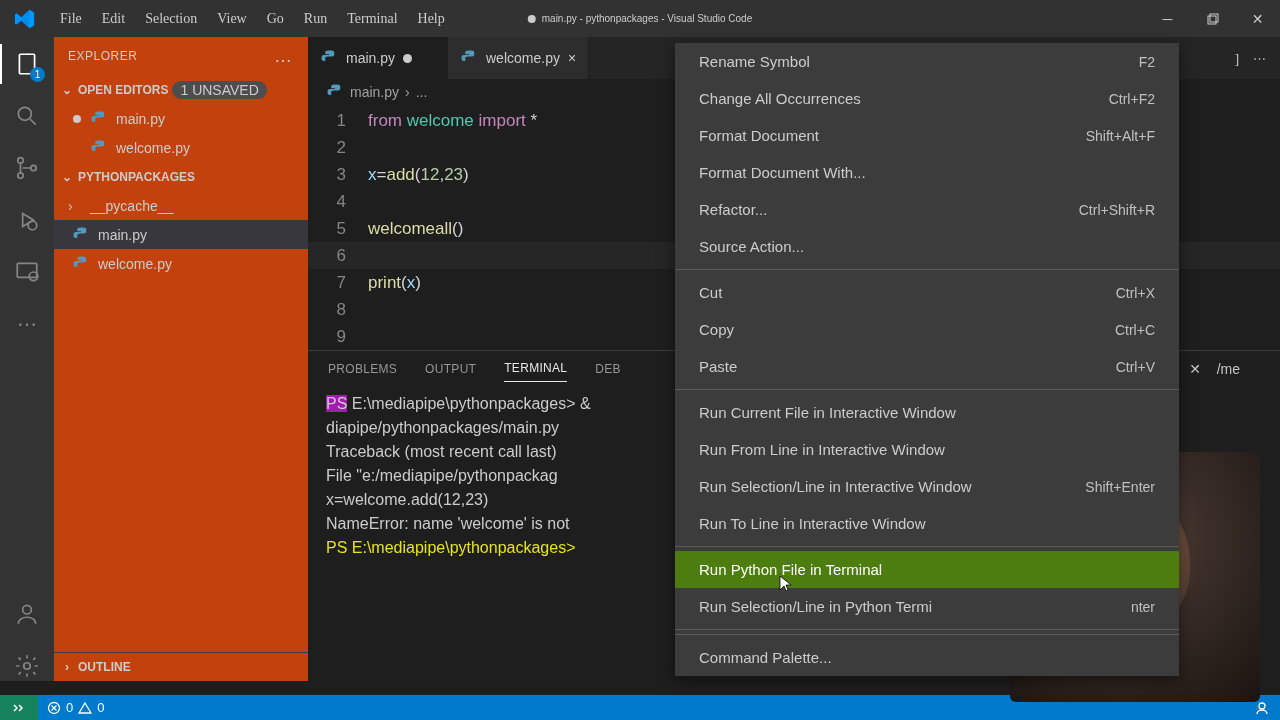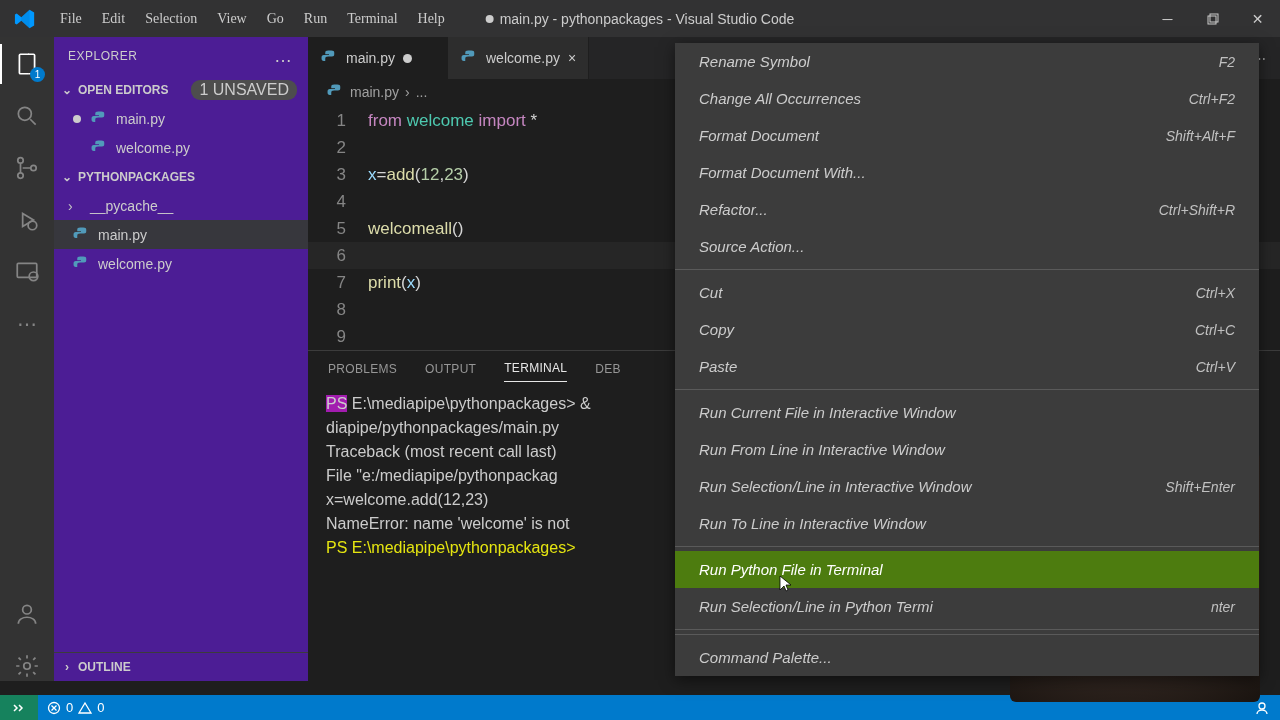--- a/index.html
+++ b/index.html
@@ -2,38 +2,38 @@
 <html><head>
 <meta charset="utf-8">
 <style>
 * { margin:0; padding:0; box-sizing:border-box; font-family:"Segoe UI",sans-serif; }
 body { width:1280px; height:720px; background:#1e1e1e; color:#cccccc; overflow:hidden; position:relative; font-size:13px; }
 .titlebar { height:37px; background:#323233; display:flex; align-items:center; position:relative; }
 .titlebar .logo { width:50px; display:flex; justify-content:center; }
 .titlebar .logo svg { width:22px; height:22px; }
 .menubar { display:flex; }
 .menubar .mitem { padding:0 10px; height:37px; line-height:37px; cursor:default; font-size:14px;font-family:Liberation Serif, serif; }
-.tb-title { position:absolute; left:50%; transform:translateX(-50%); font-size:14px; display:flex; align-items:center; gap:6px; }
+.tb-title { position:absolute; left:50%; transform:translateX(-50%); font-size:10px; display:flex; align-items:center; gap:6px; }
 .tb-title .dot { width:8px; height:8px; border-radius:50%; background:#cccccc; display:inline-block; }
 .win-ctrls { position:absolute; right:0; display:flex; }
 .win-ctrls div { width:45px; height:37px; display:flex; align-items:center; justify-content:center; font-size:14px; }
 .main { display:flex; height:644px; }
 .activity { width:54px; background:#333333; display:flex; flex-direction:column; align-items:center; padding-top:12px; gap:22px; }
 .activity .aicon { width:30px; height:30px; display:flex; align-items:center; justify-content:center; color:#858585; position:relative; }
 .activity .aicon.active { color:#ffffff; }
 .activity .aicon.active::before { content:""; position:absolute; left:-12px; top:-5px; bottom:-5px; width:2px; background:#fff; }
 .activity .badge { position:absolute; bottom:-3px; right:-3px; background:#007acc; color:#fff; border-radius:50%; width:15px; height:15px; font-size:10px; display:flex; align-items:center; justify-content:center; }
 .activity .spacer { flex:1; }
 .activity svg { width:26px; height:26px; }
-.sidebar { width:254px; background:#4c1d95; display:flex; flex-direction:column; }
+.sidebar { width:254px; background:#c2410c; display:flex; flex-direction:column; }
 .sb-header { height:38px; display:flex; align-items:center; justify-content:space-between; padding:0 14px; font-size:12px; letter-spacing:0.5px; }
 .sb-header .dots { font-size:18px; letter-spacing:2px; }
 .sb-section { height:29px; display:flex; align-items:center; padding-left:6px; font-size:12px; font-weight:600; gap:4px; }
 .sb-section .chev { width:14px; text-align:center; }
-.sb-section .pill { background:#4d4d4d; border-radius:9px; padding:1px 8px; font-size:16px; font-weight:400; margin-left:19px; }
+.sb-section .pill { background:#4d4d4d; border-radius:9px; padding:1px 8px; font-size:14px; font-weight:400; margin-left:0; }
 .sb-item { height:29px; display:flex; align-items:center; padding-left:18px; gap:8px; font-size:14px; }
 .sb-item.active { background:#37373d; }
 .sb-item .ind { width:10px; display:flex; justify-content:center; }
 .sb-item .dot { width:8px; height:8px; border-radius:50%; background:#cccccc; }
 .sb-item .py { color:#519aba; display:flex; }
 .sb-item .fold { color:#c5c5c5; width:14px; }
 .outline-sec { margin-top:auto; border-top:1px solid #3c3c3c; }
 .editor-area { flex:1; display:flex; flex-direction:column; background:#1e1e1e; position:relative; }
 .tabs { height:42px; background:#252526; display:flex; }
 .tab { display:flex; align-items:center; padding:0 12px; gap:8px; font-size:14px; background:#2d2d2d; border-right:1px solid #1e1e1e; min-width:140px; }
@@ -59,21 +59,21 @@
 .panel-tabs .pt { color:#969696; padding:6px 0; letter-spacing:0.3px; }
 .panel-tabs .pt.active { color:#e7e7e7; border-bottom:1px solid #e7e7e7; }
 .panel-tabs .pright { margin-left:auto; padding-right:40px; color:#c5c5c5; font-size:14px; }
 .term { flex:1; font-family:Consolas,monospace; font-size:16px; line-height:24px; padding:6px 14px 0 18px; color:#cccccc; overflow:hidden; }
 .term .hl { background:#a21caf; }
 .term .yel { color:#e5e510; }
 .statusbar { height:25px; background:#007acc; color:#fff; display:flex; align-items:center; font-size:13px; position:absolute; bottom:0; left:0; right:0; }
 .statusbar .remote { background:#16825d; width:38px; height:25px; display:flex; align-items:center; justify-content:center; }
 .statusbar .sitem { padding:0 9px; display:flex; align-items:center; gap:5px; }
 .statusbar .right { margin-left:auto; padding-right:10px; }
-.ctxmenu { position:absolute; top:43px; left:675px; width:584px; background:#3c3c3c; box-shadow:0 4px 14px rgba(0,0,0,0.5); font-size:15px; z-index:50;font-style:italic; }
+.ctxmenu { position:absolute; top:43px; left:675px; width:504px; background:#3c3c3c; box-shadow:0 4px 14px rgba(0,0,0,0.5); font-size:15px; z-index:50; }
 .ctxmenu .row { height:37px; display:flex; align-items:center; padding:0 24px; justify-content:space-between; }
 .ctxmenu .row.hl { background:#4d7c0f; color:#fff; position:relative; }
 .ctxmenu .sep { height:1px; background:#5a5a5a; margin:4px 0; }
 .ctxmenu .ks { color:#c0c0c0; font-size:14px; }
 .cursor-img { position:absolute; left:779px; top:575px; width:16px; height:20px; z-index:60; color:#fff; }
 .webcam { position:absolute; right:20px; bottom:18px; width:250px; height:250px; background:radial-gradient(circle at 45% 35%, #5a4a42 0%, #3b2e28 40%, #1a1410 100%); border-radius:6px; z-index:40; }
 .webcam::after { content:""; position:absolute; left:60px; top:40px; width:120px; height:140px; background:radial-gradient(ellipse at 50% 30%, #9b7a5f 0%, #6b4c38 60%, transparent 100%); border-radius:50% 50% 45% 45%; }
 .pyicon { width:18px; height:18px; }
 </style>
 </head>

